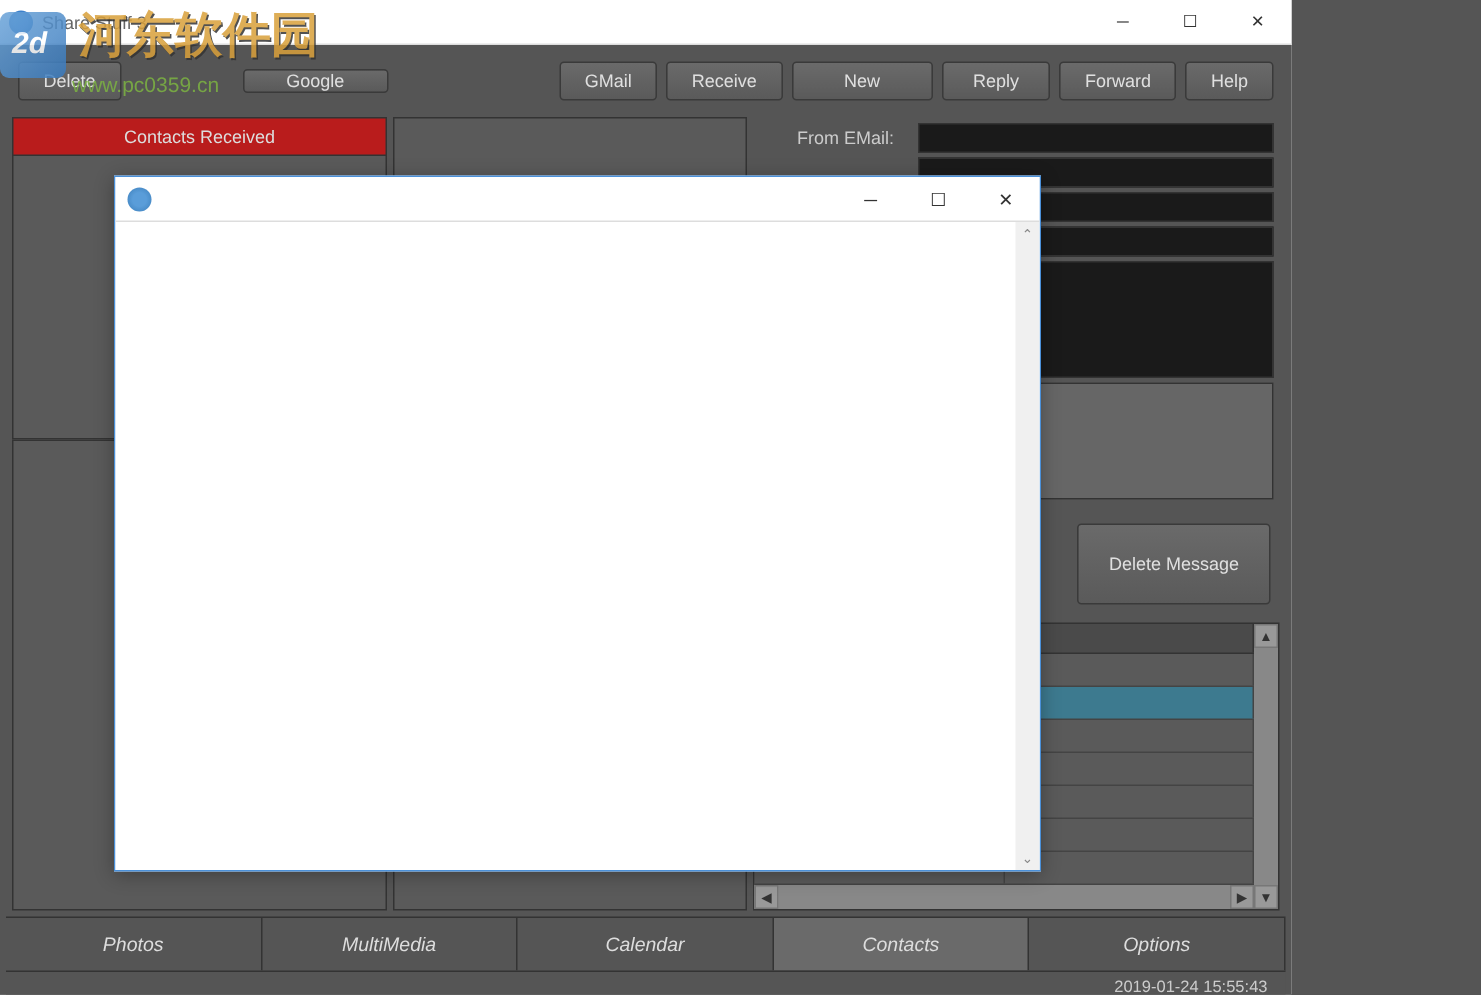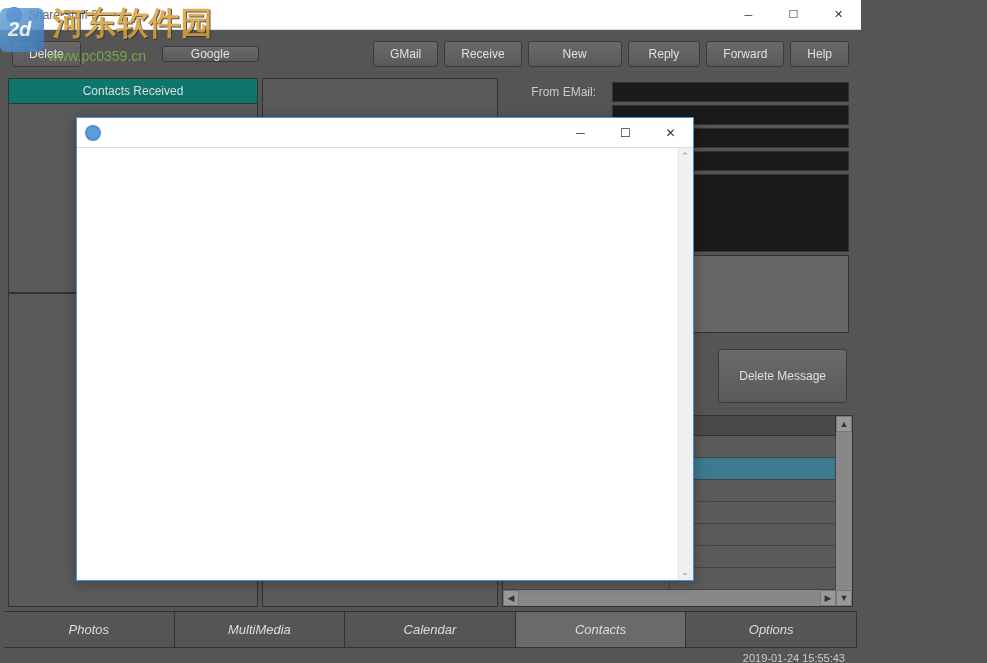--- a/index.html
+++ b/index.html
@@ -16,21 +16,21 @@
     .app-body { flex: 1; background: #555; display: flex; flex-direction: column; padding: 4px; position: relative; }
     
     .toolbar { height: 40px; display: flex; align-items: center; padding: 4px 8px; gap: 24px; }
     .btn { background: linear-gradient(#6a6a6a, #5a5a5a); color: #e0e0e0; border: 1px solid #3a3a3a; border-radius: 3px; font-size: 12px; padding: 5px 16px; cursor: pointer; white-space: nowrap; }
     .toolbar-spacer { flex: 1; }
     .toolbar-right { display: flex; gap: 6px; }
     
     .content-area { flex: 1; display: flex; padding: 4px; gap: 4px; overflow: hidden; }
     
     .left-panel { width: 250px; display: flex; flex-direction: column; }
-    .panel-header { background: #0f766e; color: #ddd; font-size: 12px; padding: 5px 24px; text-align: center; border: 1px solid #333; }
+    .panel-header { background: #b91c1c; color: #ddd; font-size: 12px; padding: 5px 24px; text-align: center; border: 1px solid #333; }
     .panel-body { flex: 1; background: #5a5a5a; border: 1px solid #333; border-top: none; }
     
     .mid-panel { width: 236px; background: #5a5a5a; border: 1px solid #333; }
     
     .right-panel { flex: 1; display: flex; flex-direction: column; gap: 6px; min-width: 0; }
     
     .form-area { display: flex; flex-direction: column; gap: 3px; padding: 4px; }
     .form-row { display: flex; align-items: center; gap: 16px; }
     .form-label { width: 90px; text-align: right; color: #ccc; font-size: 12px; }
     .form-input { flex: 1; height: 20px; background: #1a1a1a; border: 1px solid #333; color: #ddd; padding: 0 4px; font-size: 11px; }

